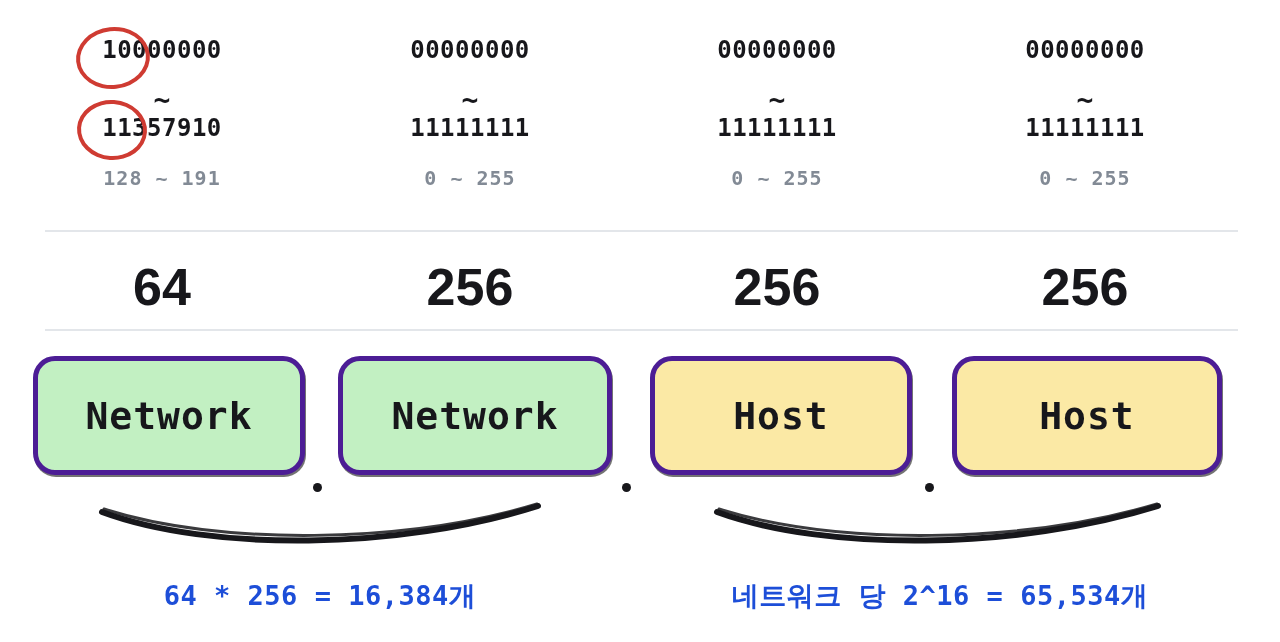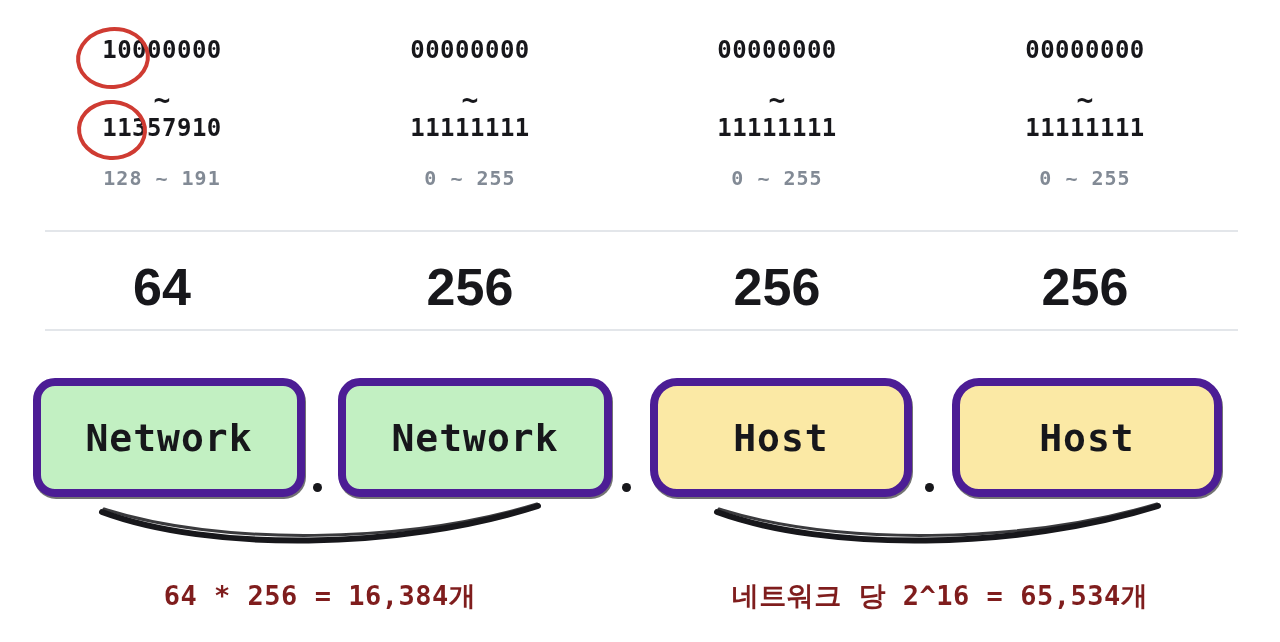--- a/index.html
+++ b/index.html
@@ -79,39 +79,39 @@
     font-family: "Liberation Sans", sans-serif;
     font-size: 52px;
     font-weight: 700;
     color: #17171b;
     line-height: 1;
   }
 
   
   .octet-box {
     position: absolute;
-    top: 378px;
+    top: 356px;
     height: 119px;
-    border: 8px solid #4c1d95;
+    border: 5px solid #4c1d95;
     border-radius: 22px;
     box-sizing: border-box;
     display: flex;
     align-items: center;
     justify-content: center;
     box-shadow: 1px 2px 0 rgba(0,0,0,0.55);
   }
   .octet-box .label {
     font-family: "DejaVu Sans Mono", monospace;
     font-size: 38px;
     font-weight: 700;
     color: #17171b;
     letter-spacing: 1px;
   }
   .box-net  { background: #c2f0c2; }
-  .box-host { background: #fbe9a5; border-radius: 27px; }
+  .box-host { background: #fbe9a5; }
 
   #box-0 { left: 33px;  width: 272px; }
   #box-1 { left: 338px; width: 274px; }
   #box-2 { left: 650px; width: 262px; }
   #box-3 { left: 952px; width: 270px; }
 
   .dot-sep {
     position: absolute;
     width: 9px;
     height: 9px;
@@ -133,21 +133,21 @@
   #arc-left  { left: 100px; width: 440px; }
   #arc-right { left: 715px; width: 445px; }
 
   
   .caption {
     position: absolute;
     top: 578px;
     font-family: "DejaVu Sans Mono", monospace;
     font-size: 27px;
     font-weight: 700;
-    color: #7f1d1d;
+    color: #1d4ed8;
     letter-spacing: 0.5px;
     white-space: pre;
     text-align: center;
   }
   #caption-left  { left: 60px;  width: 520px; }
   #caption-right { left: 650px; width: 580px; }
 </style>
 </head>
 <body>
 

